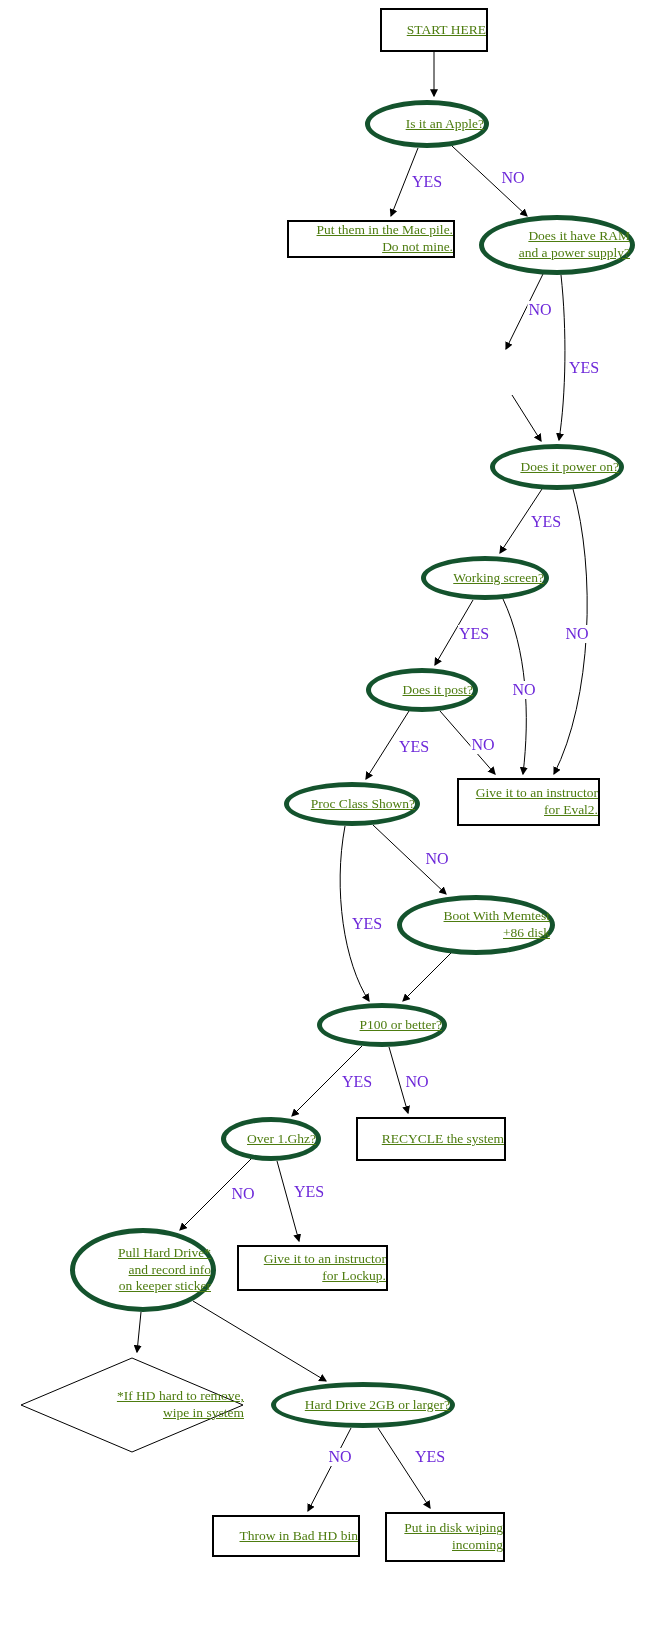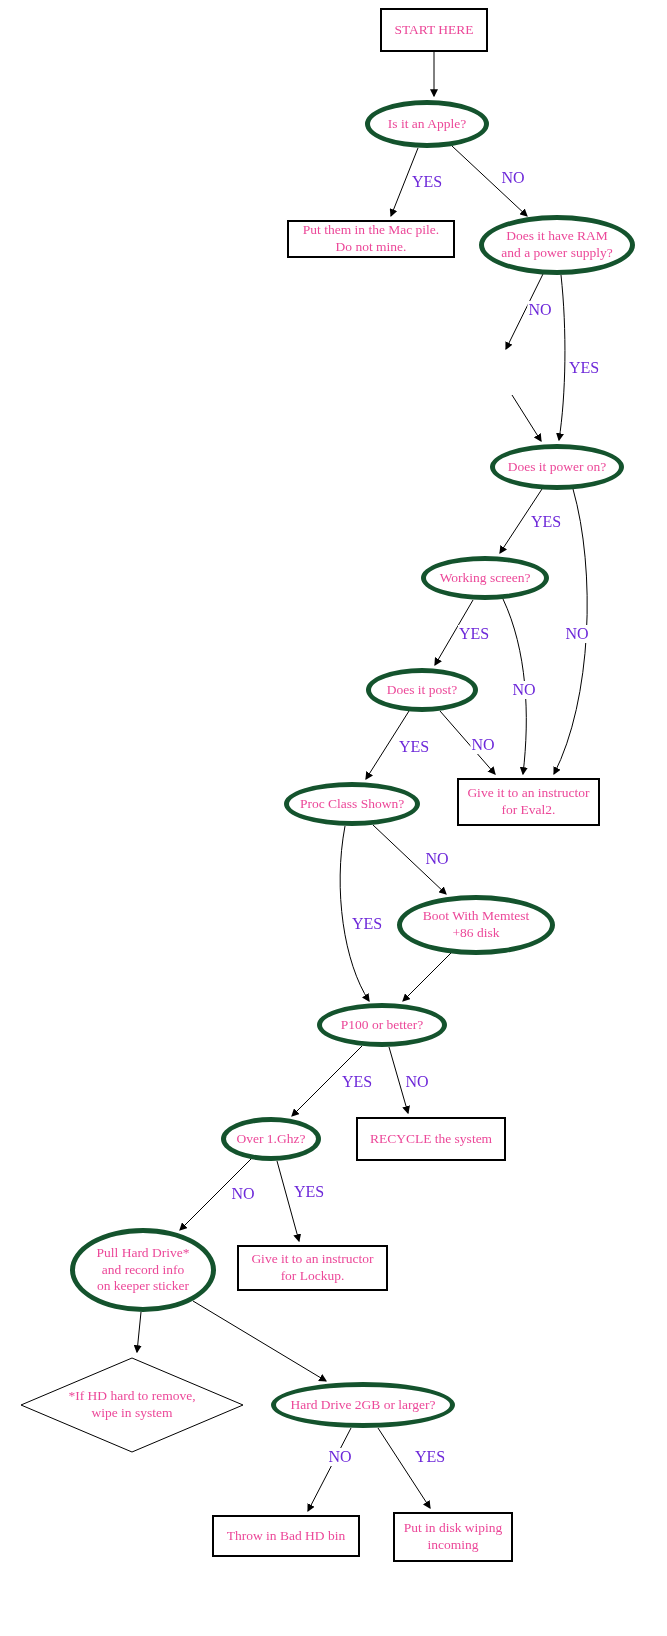--- a/index.html
+++ b/index.html
@@ -2,22 +2,22 @@
 <html><head>
 <meta charset="utf-8">
 <style>
   * { margin:0; padding:0; box-sizing:border-box; }
   html,body { background:#ffffff; }
   body { font-family:"Liberation Serif", serif; color:#000; }
   .canvas { position:relative; width:667px; height:1636px; background:#fff; overflow:hidden; }
   .edges-svg { position:absolute; left:0; top:0; }
   .node {
     position:absolute; display:flex; flex-direction:column;
-    align-items:center; justify-content:center; text-align:center;
-    font-size:13.5px; line-height:1.24; color:#ec4899;
+    align-items:flex-end; justify-content:center; text-align:center;
+    font-size:13.5px; line-height:1.24; color:#4d7c0f;text-decoration:underline;
   }
   .rect { border:2px solid #000; background:#fff; }
   .ellipse { border:5px solid #14532d; border-radius:50%; background:#fff; }
   .diamond { background:transparent; }
   .diamond > svg { position:absolute; left:0; top:0; }
   .diamond .dl { position:relative; z-index:1; }
   .edge-label {
     position:absolute; transform:translate(-50%,-50%);
     font-size:16px; color:#6d28d9; background:#fff; padding:0 1px;
   }
@@ -135,21 +135,21 @@
   </div>
 
   <div class="node ellipse" style="left:271px;top:1382px;width:184px;height:46px;">
     <span>Hard Drive 2GB or larger?</span>
   </div>
 
   <div class="node rect" style="left:212px;top:1515px;width:148px;height:42px;">
     <span>Throw in Bad HD bin</span>
   </div>
 
-  <div class="node rect" style="left:385px;top:1512px;width:120px;height:50px;margin-left:8px;">
+  <div class="node rect" style="left:385px;top:1512px;width:120px;height:50px;">
     <span>Put in disk wiping</span>
     <span>incoming</span>
   </div>
 
   <div class="edge-label" style="left:427px;top:182px;">YES</div>
   <div class="edge-label" style="left:513px;top:178px;">NO</div>
   <div class="edge-label" style="left:540px;top:310px;">NO</div>
   <div class="edge-label" style="left:584px;top:368px;">YES</div>
   <div class="edge-label" style="left:546px;top:522px;">YES</div>
   <div class="edge-label" style="left:577px;top:634px;">NO</div>

